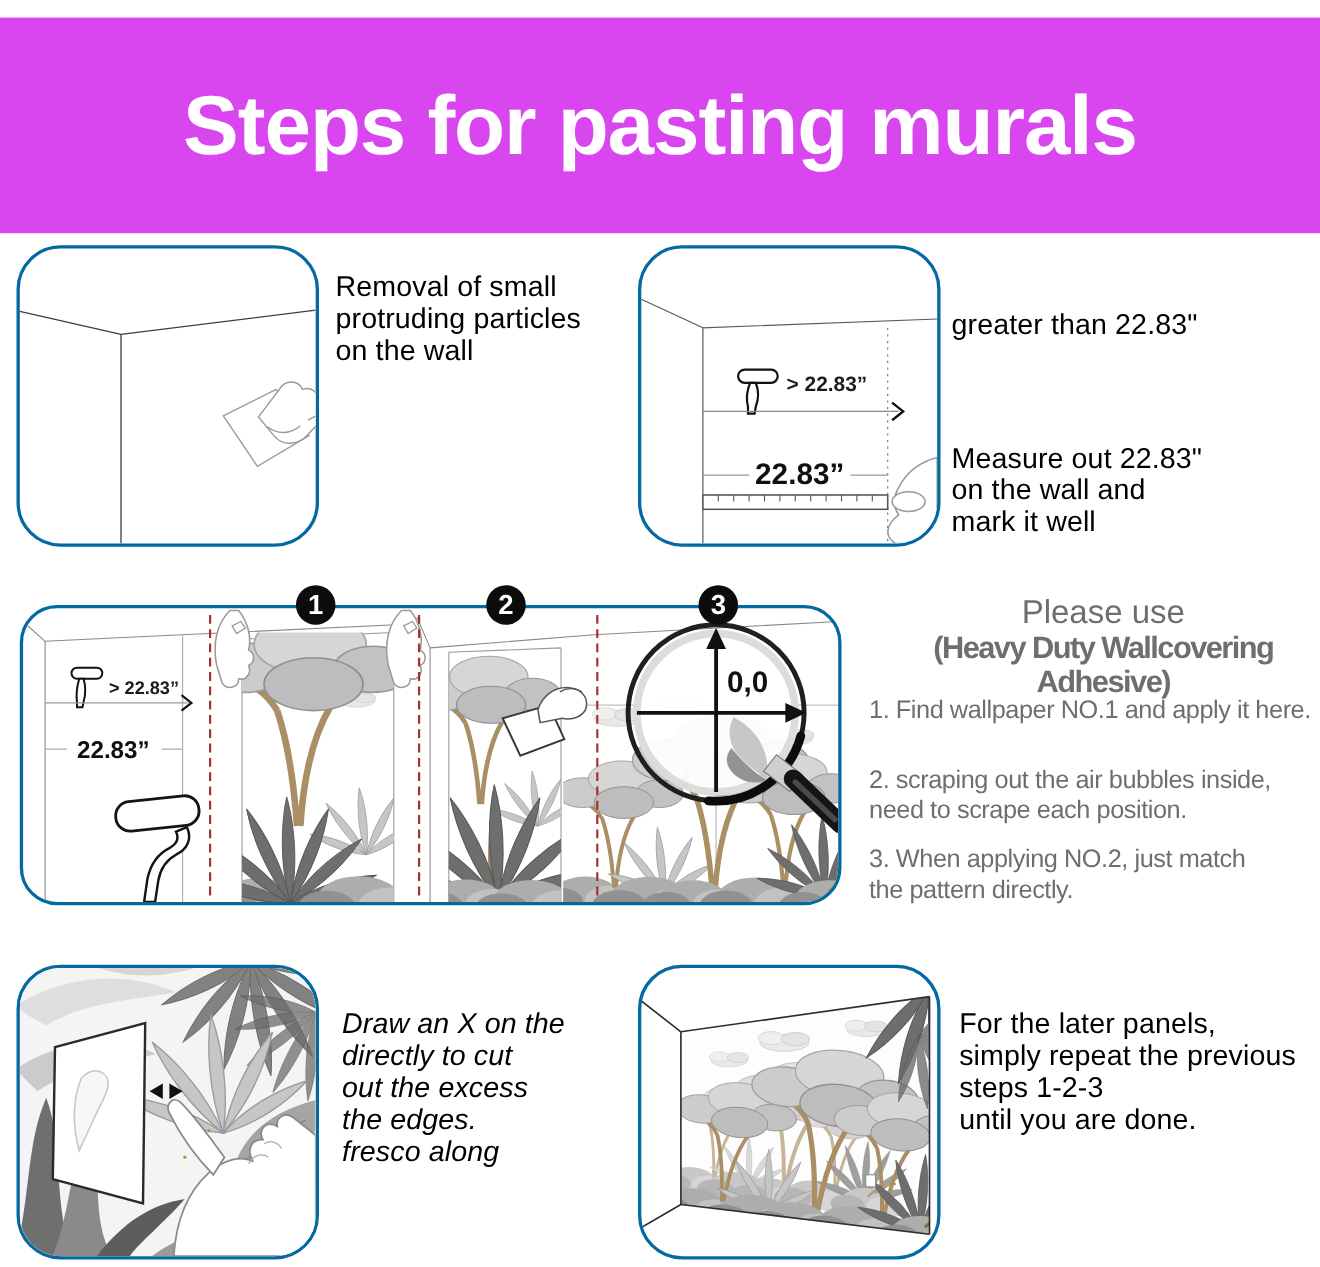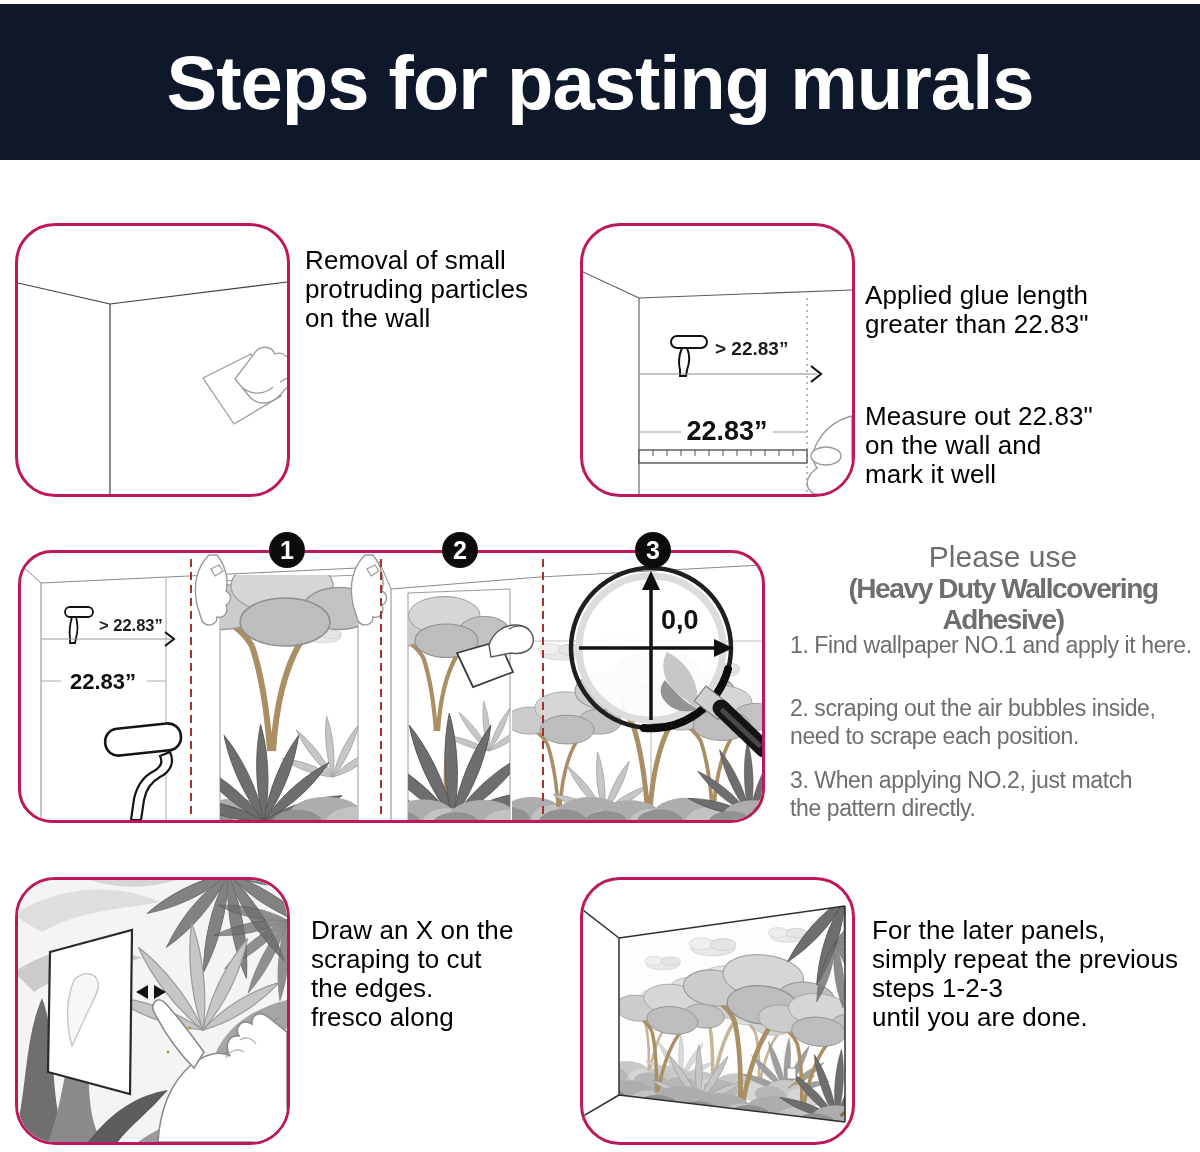--- a/index.html
+++ b/index.html
@@ -1,33 +1,33 @@
 <!DOCTYPE html>
 <html><head>
 <meta charset="utf-8">
 <style>
   html,body{margin:0;padding:0;background:#ffffff;}
   .page{position:relative;width:1200px;height:1152px;background:#ffffff;overflow:hidden;
         font-family:"Liberation Sans",sans-serif;}
-  .banner{position:absolute;left:0;top:4px;width:1200px;height:156px;background:#0f172a;
+  .banner{position:absolute;left:0;top:16px;width:1200px;height:196px;background:#d946ef;
           display:flex;align-items:center;justify-content:center;}
   .banner h1{margin:0;color:#ffffff;font-size:76px;font-weight:bold;letter-spacing:-1px;}
-  .box{position:absolute;border:3px solid #be185d;border-radius:40px;background:#ffffff;
+  .box{position:absolute;border:3px solid #0369a1;border-radius:40px;background:#ffffff;
        box-sizing:border-box;overflow:hidden;}
   .box svg{display:block;width:100%;height:100%;}
   #box-a{left:15px;top:223px;width:275px;height:274px;}
   #box-b{left:580px;top:223px;width:275px;height:274px;}
   #box-mid{left:18px;top:550px;width:747px;height:273px;border-radius:34px;border-width:3.5px;}
   #box-c{left:15px;top:877px;width:275px;height:268px;}
   #box-d{left:580px;top:877px;width:275px;height:268px;}
   .caption{position:absolute;color:#000000;font-size:26px;line-height:29px;letter-spacing:.1px;}
   #cap-step1{left:305px;top:246px;width:270px;}
   #cap-glue{left:865px;top:281px;width:330px;}
   #cap-measure{left:865px;top:402px;width:330px;}
-  #cap-step4{left:311px;top:916px;width:265px;}
+  #cap-step4{left:311px;top:916px;width:265px;font-style:italic;}
   #cap-step5{left:872px;top:916px;width:330px;}
   .mid-heading{position:absolute;left:799px;top:541px;width:408px;text-align:center;color:#6e6e6e;}
   .mid-heading .l1{font-size:30px;line-height:32px;}
   .mid-heading .l2{font-size:28px;line-height:31px;letter-spacing:-1.4px;font-weight:bold;}
   .instr{position:absolute;left:790px;width:412px;color:#6e6e6e;font-size:23px;line-height:28px;
          letter-spacing:-.4px;}
   #instr-1{top:631px;} #instr-2{top:694px;} #instr-3{top:766px;}
   .badge{position:absolute;top:532px;width:36px;height:36px;border-radius:50%;background:#0c0c0c;
          color:#ffffff;font-size:25px;font-weight:bold;display:flex;align-items:center;
          justify-content:center;z-index:5;}
@@ -147,21 +147,20 @@
         <path d="M70,224v6 M84,224v6 M98,224v6 M112,224v6 M126,224v6 M140,224v6 M154,224v6 M168,224v6 M182,224v6 M196,224v6 M210,224v6" stroke="#555555" stroke-width="1"></path>
       </g>
       <g>
         <path d="M269,190 c-16,4 -28,14 -35,27 c-5,9 -5,18 0,25 c-12,9 -13,20 -3,26 l38,0 z" fill="#ffffff" stroke="#999999" stroke-width="1.4"></path>
         <ellipse cx="243" cy="230" rx="15" ry="9" fill="#ffffff" stroke="#999999" stroke-width="1.4"></ellipse>
       </g>
     </svg>
   </div>
 
   <div class="caption" id="cap-glue">
-    <div>Applied glue length</div>
     <div>greater than 22.83"</div>
   </div>
   <div class="caption" id="cap-measure">
     <div>Measure out 22.83"</div>
     <div>on the wall and</div>
     <div>mark it well</div>
   </div>
 
   <div class="box" id="box-mid">
     <svg viewBox="0 0 741 267">
@@ -330,21 +329,22 @@
       <g>
         <path d="M140,262 C142,230 152,204 172,186 C186,174 202,170 212,176 C206,166 210,155 221,156 C216,147 224,138 234,144 C233,135 242,130 250,137 L269,152 L269,262 Z" fill="#ffffff" stroke="#8a8a8a" stroke-width="1.6"></path>
         <path d="M176,188 C160,172 146,152 136,132 C132,124 139,116 146,122 C160,136 174,156 186,172 Z" fill="#ffffff" stroke="#8a8a8a" stroke-width="1.6"></path>
         <path d="M208,178 c4,-8 12,-10 18,-6 M222,160 c6,-4 12,-2 16,4" fill="none" stroke="#aaaaaa" stroke-width="1.2"></path>
       </g>
     </svg>
   </div>
 
   <div class="caption" id="cap-step4">
     <div>Draw an X on the</div>
-    <div>scraping to cut</div>
+    <div>directly to cut</div>
+    <div>out the excess</div>
     <div>the edges.</div>
     <div>fresco along</div>
   </div>
 
   <div class="box" id="box-d">
     <svg viewBox="0 0 269 262">
       <defs>
         <clipPath id="cpD">
             <polygon points="36,58 262,26 262,242 36,215"></polygon>
           </clipPath>

